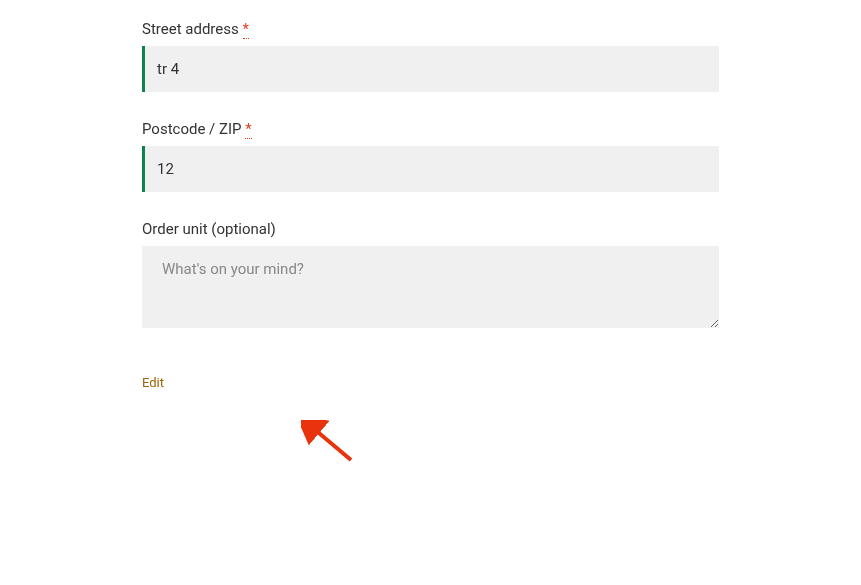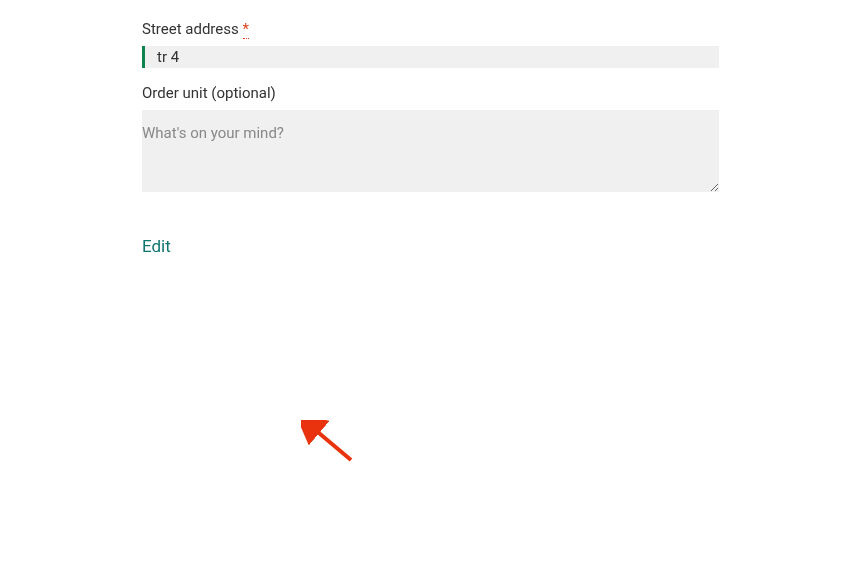--- a/index.html
+++ b/index.html
@@ -12,70 +12,70 @@
       background: #ffffff;
       color: #333333;
       width: 861px;
       height: 585px;
       position: relative;
     }
     .form-container {
       padding: 20px 142px 0 142px;
     }
     .field-group {
-      margin-bottom: 16px;
+      margin-bottom: 28px;
     }
     .field-label {
       display: block;
       font-size: 15px;
       color: #333333;
       margin-bottom: 8px;
       font-weight: 400;
     }
     .required {
       color: #e2401c;
       text-decoration: none;
       border-bottom: 1px dotted #e2401c;
     }
     .text-input {
       width: 100%;
       background: #f0f0f0;
       border: none;
-      padding: 2px 12px;
+      padding: 14px 12px;
       font-size: 15px;
       color: #333333;
       font-family: inherit;
       border-left: 3px solid transparent;
     }
     .text-input.validated {
       border-left: 3px solid #0f834d;
     }
     .text-input::placeholder {
       color: #888888;
     }
     .textarea-input {
       width: 100%;
       background: #f0f0f0;
       border: none;
-      padding: 14px 0;
+      padding: 14px 20px;
       font-size: 15px;
       color: #333333;
       font-family: inherit;
       resize: both;
       height: 82px;
     }
     .textarea-input::placeholder {
       color: #888888;
     }
     .notes-group {
       margin-bottom: 40px;
     }
     .edit-link {
-      color: #0f766e;
-      font-size: 17px;
+      color: #a16207;
+      font-size: 13px;
       text-decoration: none;
       cursor: pointer;
     }
     .annotation-arrow {
       position: absolute;
       left: 301px;
       top: 420px;
       pointer-events: none;
     }
   </style>
@@ -86,20 +86,27 @@
 
   <div class="field-group">
     <label class="field-label">
       <span>Street address</span>
       <abbr class="required">*</abbr>
     </label>
     <input type="text" class="text-input validated" value="tr 4" style="">
   </div>
 
 
+  <div class="field-group">
+    <label class="field-label">
+      <span>Postcode / ZIP</span>
+      <abbr class="required">*</abbr>
+    </label>
+    <input type="text" class="text-input validated" value="12" style="">
+  </div>
 
   <div class="field-group">
   </div>
 
   <div class="field-group notes-group">
     <label class="field-label">Order unit (optional)</label>
     <textarea class="textarea-input" placeholder="What's on your mind?" style=""></textarea>
   </div>
 
   <a class="edit-link">Edit</a>

